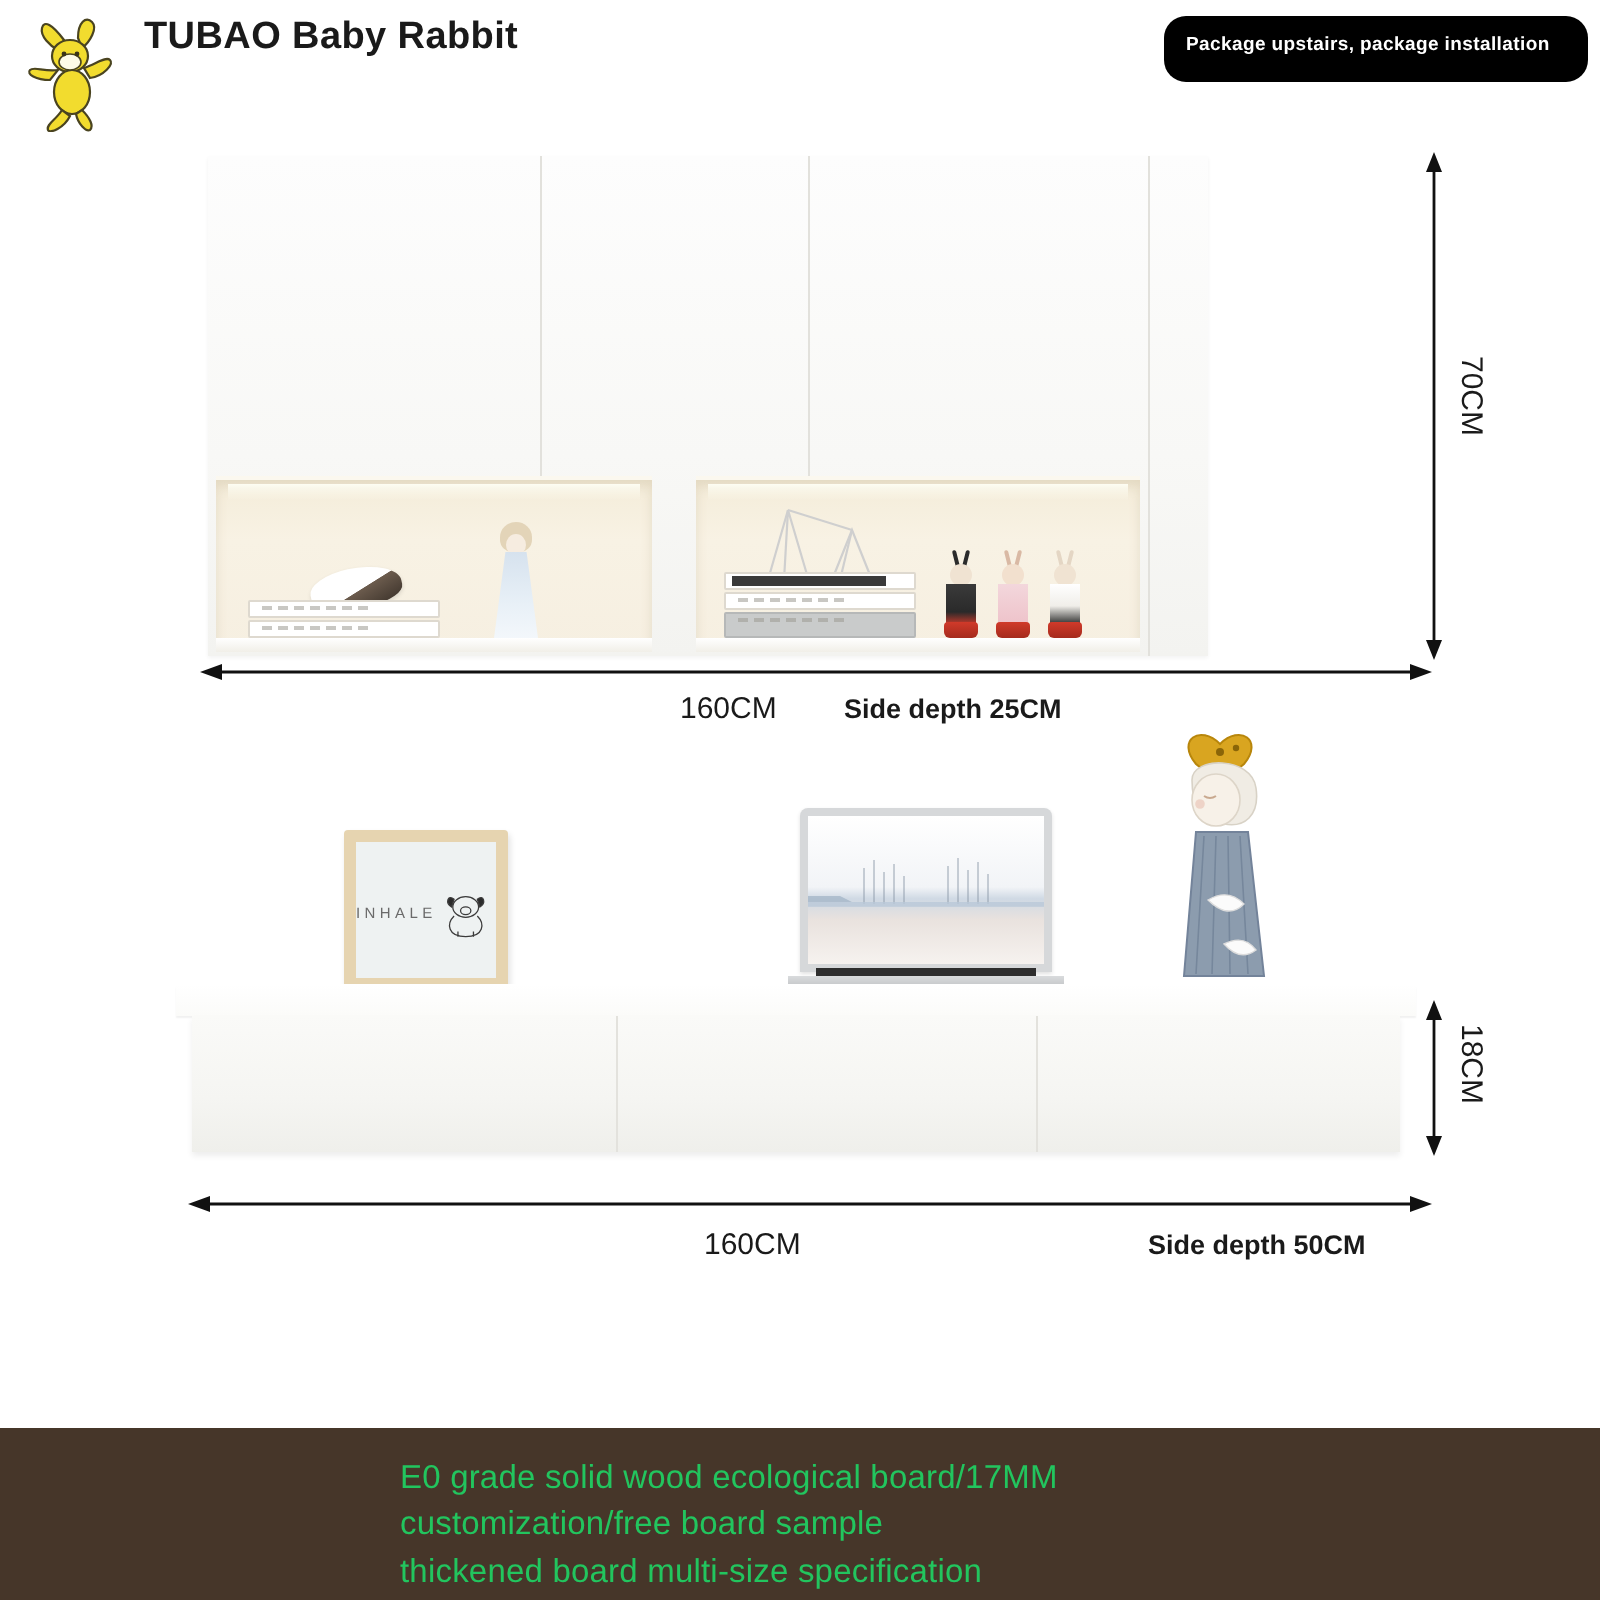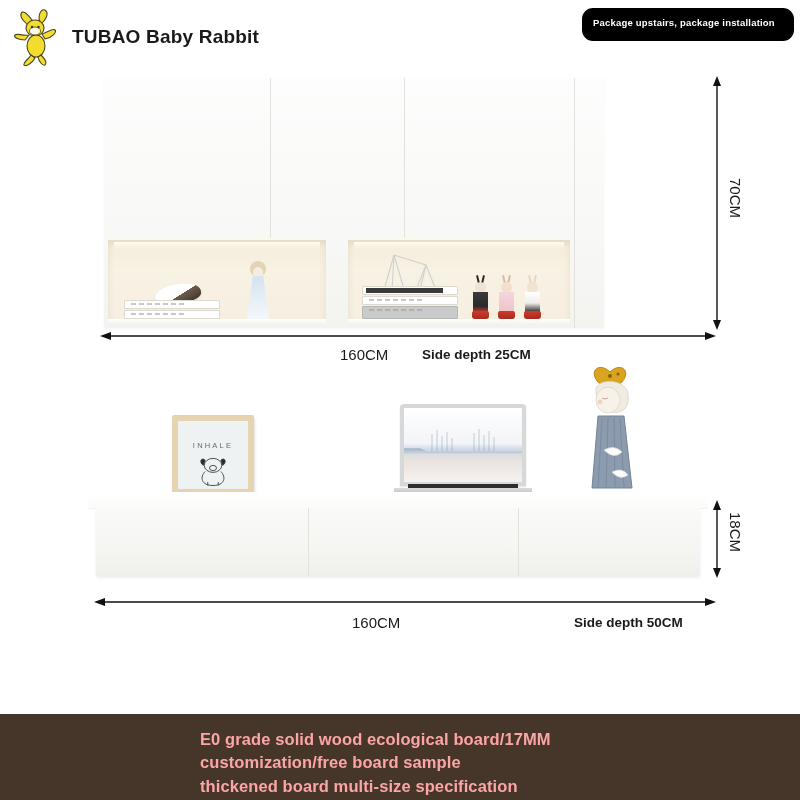--- a/index.html
+++ b/index.html
@@ -15,21 +15,20 @@
     font-family: "Liberation Sans", sans-serif;
     overflow: hidden;
   }
 
   
   #brand-header {
     position: absolute;
     left: 12px;
     top: 8px;
     display: flex;
-    align-items: center;
     gap: 10px;
   }
   #brand-logo { width: 50px; height: 58px; display: block; }
   #brand-name {
     font-size: 19px;
     font-weight: bold;
     color: #1a1a1a;
     letter-spacing: .2px;
     white-space: nowrap;
   }
@@ -247,24 +246,23 @@
     background: #e6d4b0;
     border-radius: 2px;
     box-shadow: 1px 2px 3px rgba(0,0,0,.12);
     padding: 6px;
     box-sizing: border-box;
   }
   #picture-frame .mat {
     width: 100%; height: 100%;
     background: #eef2f2;
     display: flex;
-    flex-direction: column;
     align-items: center;
     justify-content: flex-start;
-    padding-top: 20px;
+    padding-top: 2px;
     box-sizing: border-box;
   }
   #picture-frame .art-word {
     font-size: 7.5px;
     letter-spacing: 2.2px;
     color: #6a6a6a;
   }
 
   
   #laptop { position: absolute; left: 394px; top: 404px; width: 138px; height: 92px; }
@@ -316,23 +314,23 @@
     position: absolute;
     left: 0; bottom: 0;
     width: 800px;
     height: 86px;
     background: #463629;
   }
   #caption-text {
     position: absolute;
     left: 200px;
     top: 14px;
-    color: #fca5a5;
+    color: #22c55e;
     font-size: 16.5px;
-    font-weight: bold;
+    font-weight: normal;
     line-height: 1.42;
     letter-spacing: .1px;
   }
 </style>
 </head>
 <body>
 
 <div id="page">
 
   <div id="brand-header">

